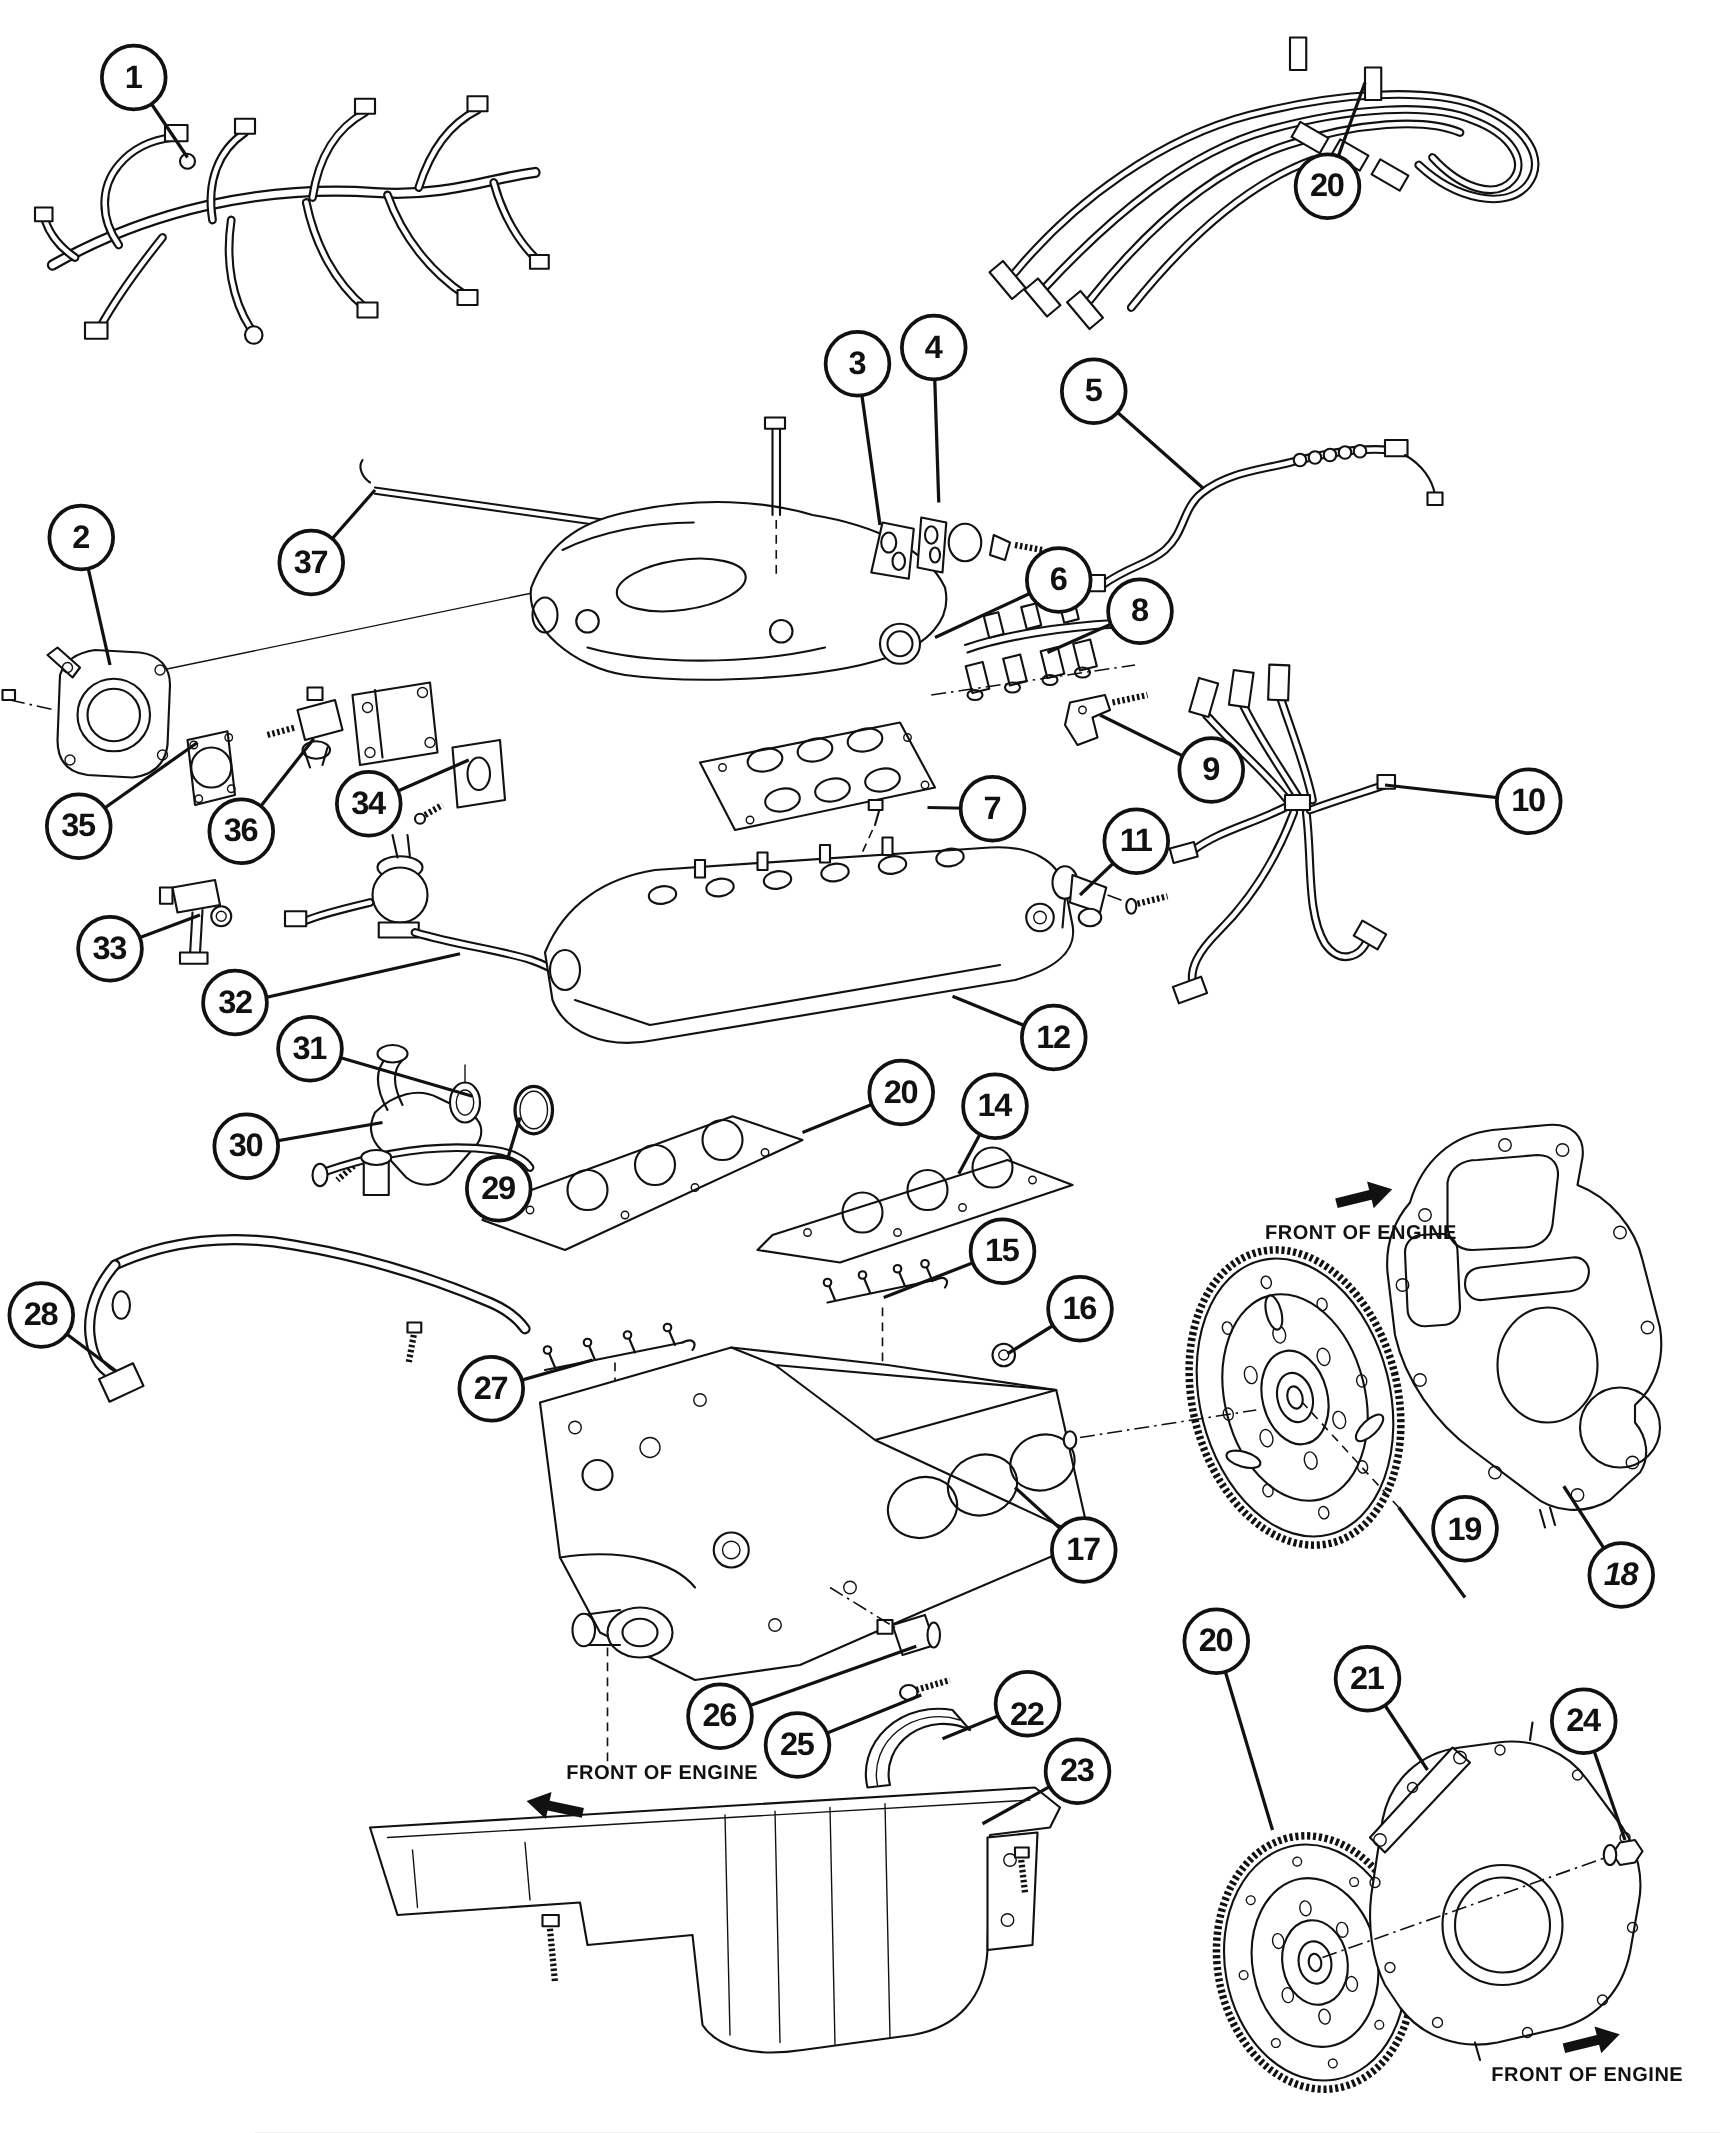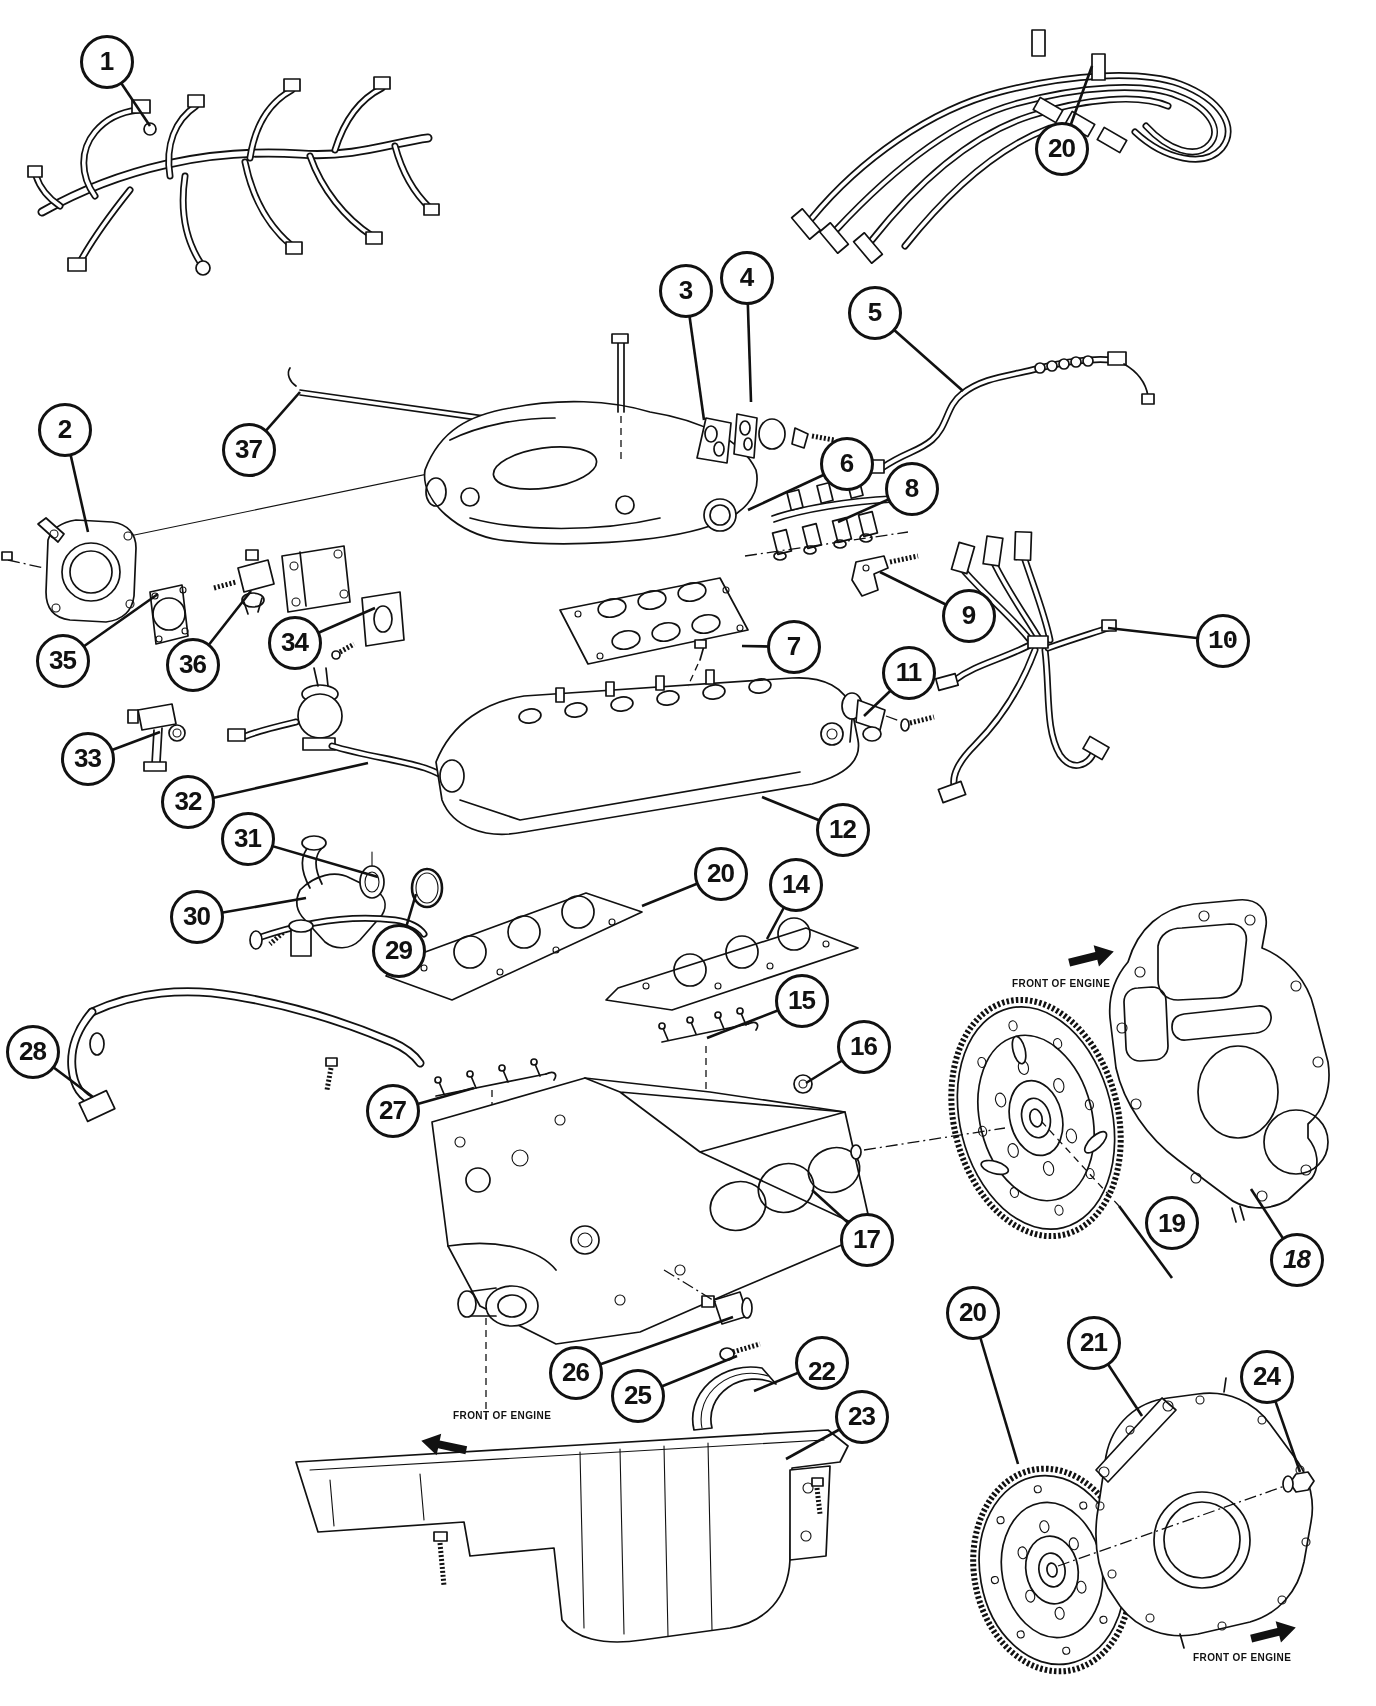--- a/index.html
+++ b/index.html
@@ -24,21 +24,21 @@
   .dashdot{stroke:#111;fill:none;stroke-width:1.3;stroke-dasharray:12 4 2 4;}
   .teeth{stroke:#111;fill:none;stroke-width:6;stroke-dasharray:2.5 2.2;}
   .leader{stroke:#111;stroke-width:2.6;}
   .callout{
     position:absolute;width:48px;height:48px;border:3.5px solid #111;border-radius:50%;
     background:#fff;display:flex;align-items:center;justify-content:center;
     font-weight:bold;font-size:26px;color:#111;z-index:3;letter-spacing:-1px;
     box-sizing:content-box;
   }
   .eng-label{
-    position:absolute;font-weight:bold;font-size:10px;letter-spacing:.4px;
+    position:absolute;font-weight:bold;font-size:16px;letter-spacing:.4px;
     color:#111;white-space:nowrap;z-index:2;padding-left:29px;
   }
 </style>
 </head>
 <body>
 
 <div id="stage">
 
   <svg id="art-layer" width="1376" height="1706" viewBox="0 0 1376 1706">
 
@@ -602,21 +602,21 @@
     </div>
     <div class="callout" style="left: 766.5px; top: 619.5px;">
       <span>7</span>
     </div>
     <div class="callout" style="left: 884.5px; top: 461.5px;">
       <span>8</span>
     </div>
     <div class="callout" style="left: 941.5px; top: 588.5px;">
       <span>9</span>
     </div>
-    <div class="callout" style="left: 1195.5px; top: 613.5px; font-family: Liberation Mono, monospace;">
+    <div class="callout" style="left: 1195.5px; top: 613.5px;">
       <span>10</span>
     </div>
     <div class="callout" style="left: 881.5px; top: 645.5px;">
       <span>11</span>
     </div>
     <div class="callout" style="left: 815.5px; top: 802.5px;">
       <span>12</span>
     </div>
     <div class="callout" style="left: 693.5px; top: 846.5px;">
       <span>20</span>

